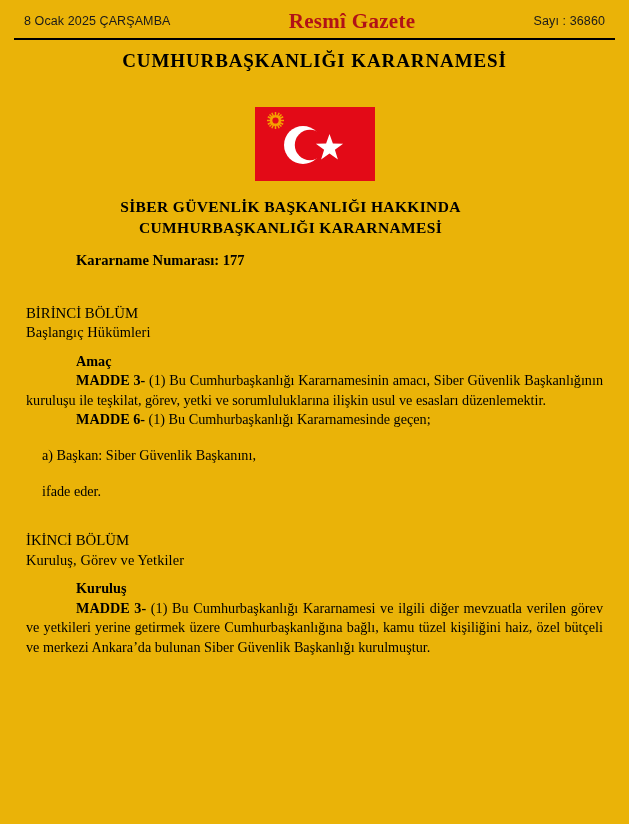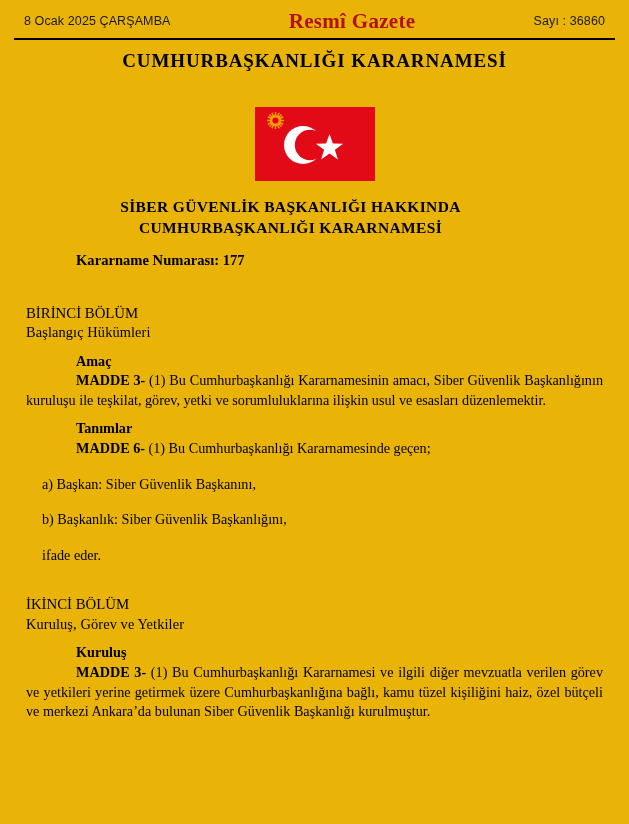--- a/index.html
+++ b/index.html
@@ -216,27 +216,25 @@
       <div>BİRİNCİ BÖLÜM</div>
       <div class="sec-sub">Başlangıç Hükümleri</div>
     </div>
 
     <p class="art-label">Amaç</p>
     <p class="para">
       <span class="madde">MADDE 3-</span>
       <span>(1) Bu Cumhurbaşkanlığı Kararnamesinin amacı, Siber Güvenlik Başkanlığının kuruluşu ile teşkilat, görev, yetki ve sorumluluklarına ilişkin usul ve esasları düzenlemektir.</span>
     </p>
 
-    <p class="art-label">Tanımlar</p>
     <p class="para">
       <span class="madde">MADDE 6-</span>
       <span>(1) Bu Cumhurbaşkanlığı Kararnamesinde geçen;</span>
     </p>
     <p class="sub-item">a)  Başkan: Siber Güvenlik Başkanını,</p>
-    <p class="sub-item">b) Başkanlık: Siber Güvenlik Başkanlığını,</p>
     <p class="sub-item">ifade eder.</p>
 
     <div class="spacer-md"></div>
 
     <div class="section-head">
       <div>İKİNCİ BÖLÜM</div>
       <div class="sec-sub">Kuruluş, Görev ve Yetkiler</div>
     </div>
 
     <p class="art-label">Kuruluş</p>

